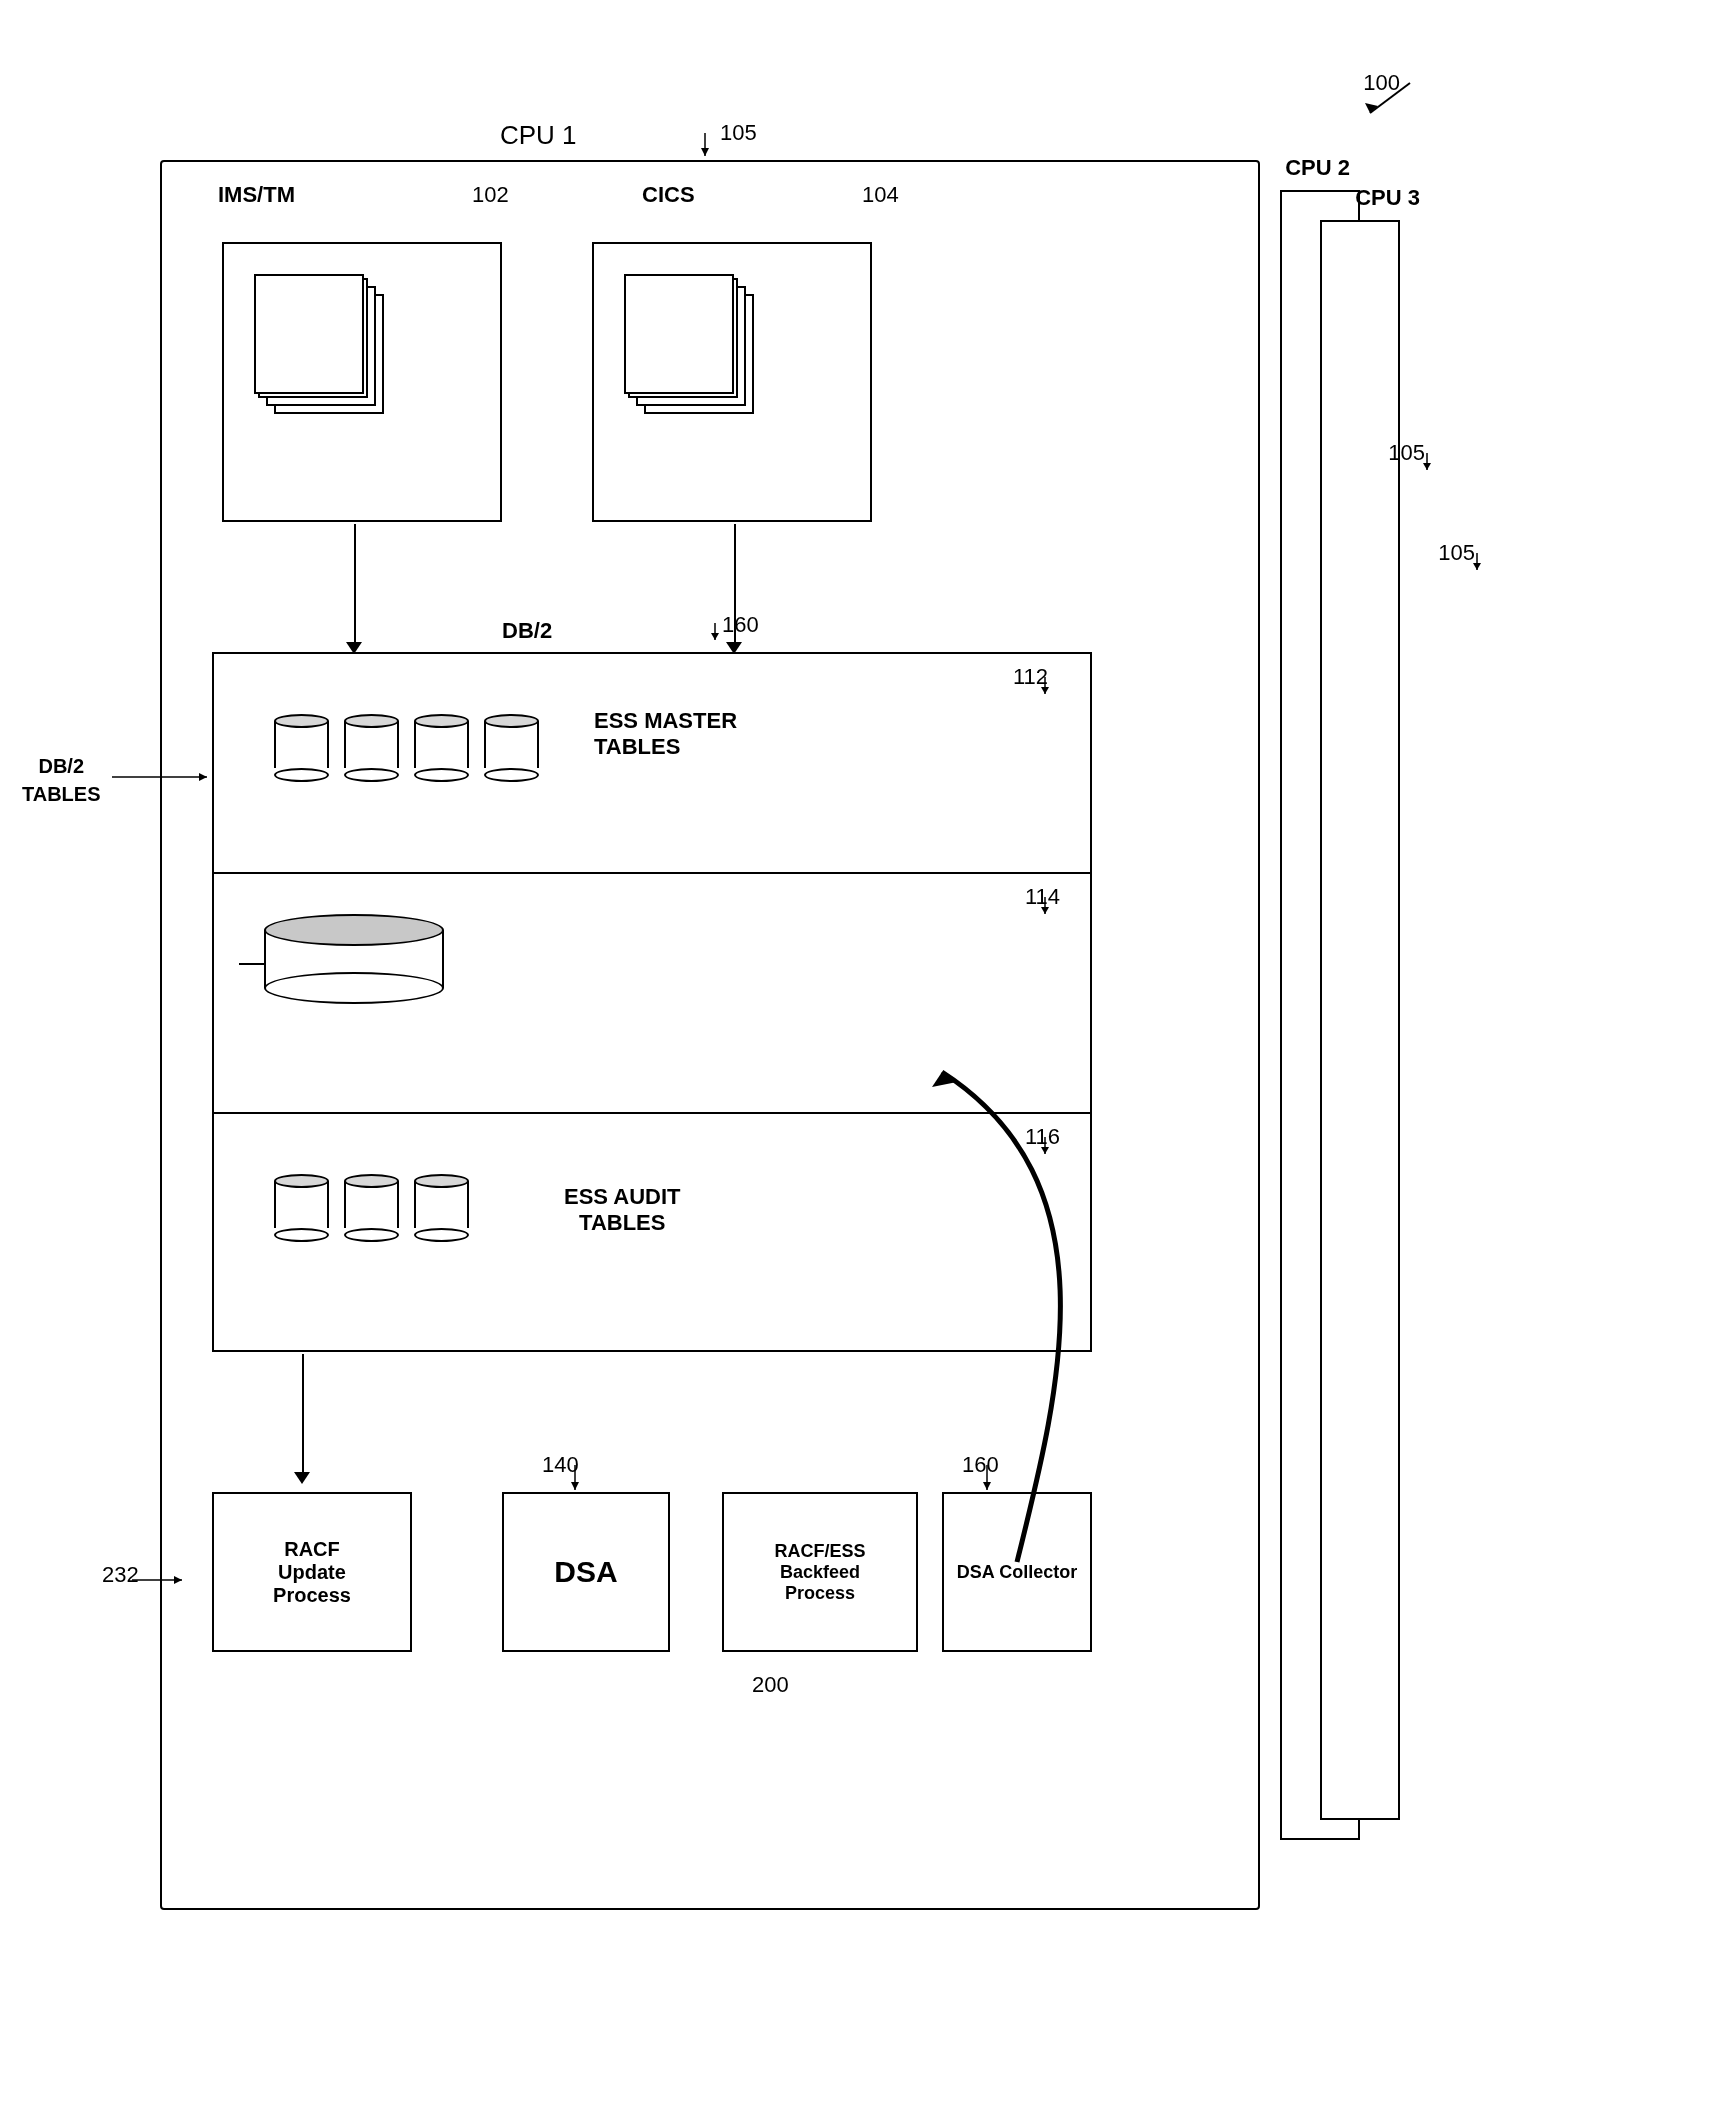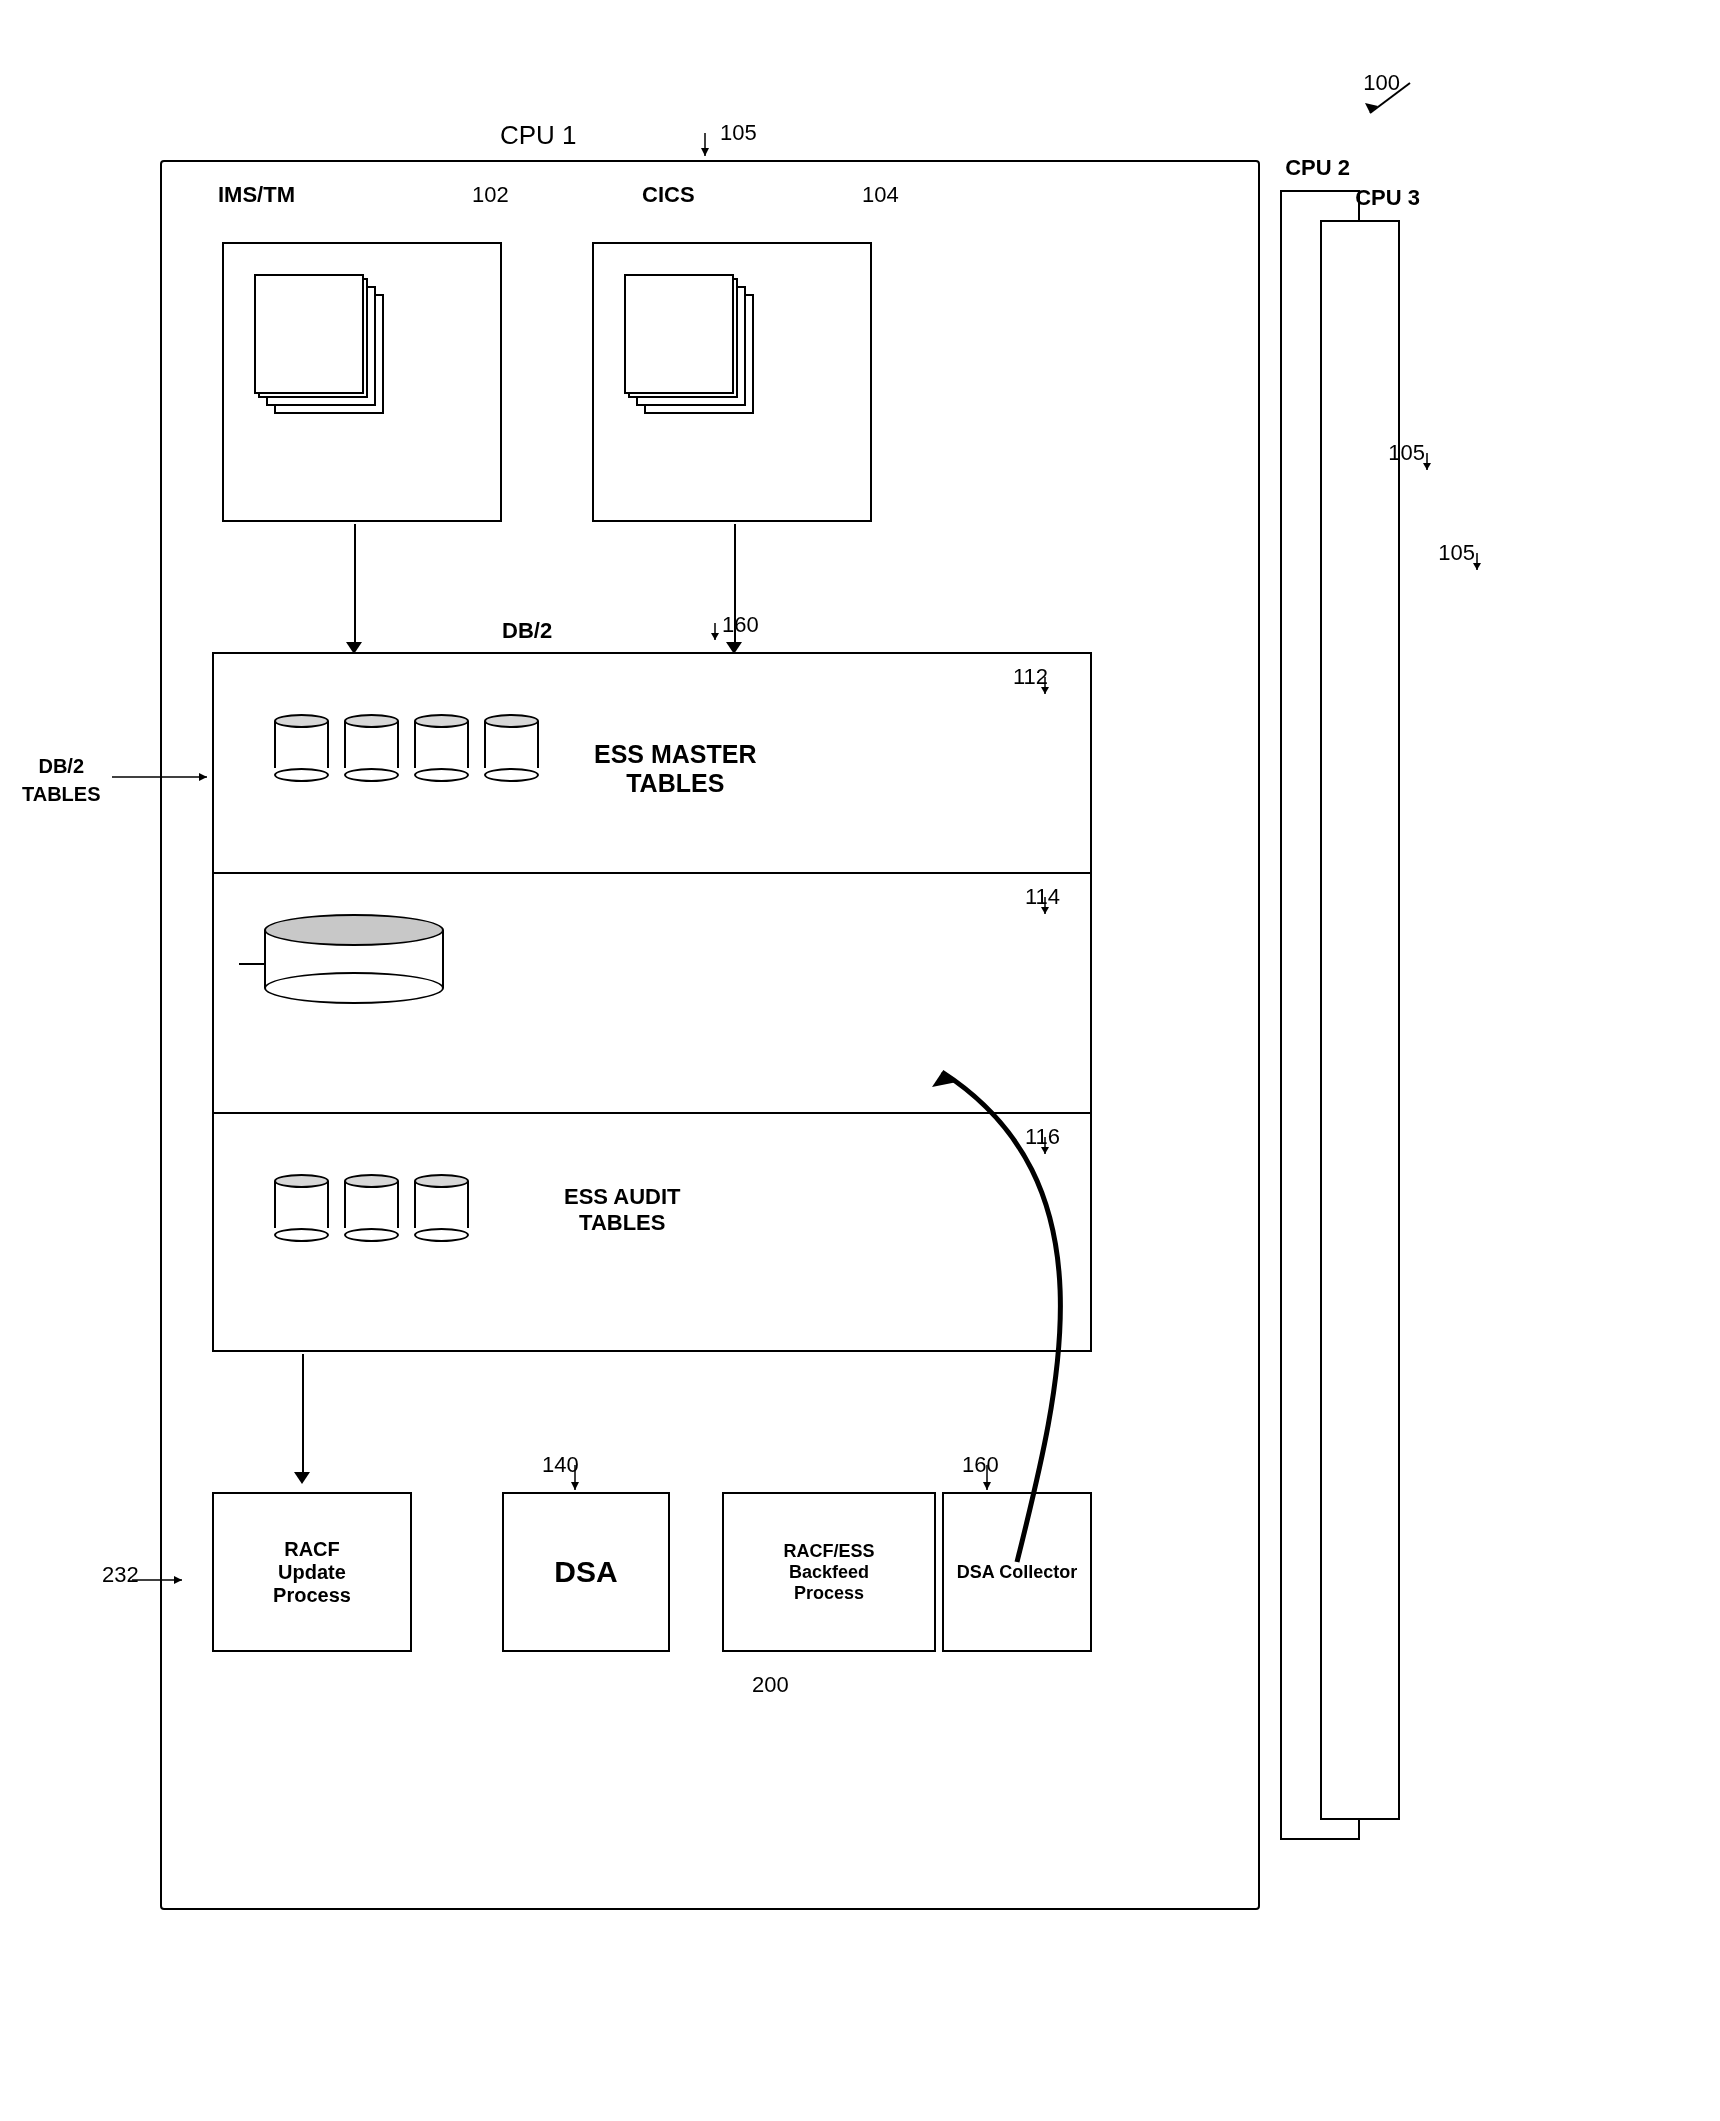--- a/index.html
+++ b/index.html
@@ -189,21 +189,21 @@
             <div style="position:absolute; bottom:0; left:0; width:55px; height:14px; border:2px solid #000; border-radius:50%; background:#fff; z-index:2;"></div>
           </div>
 
           <div style="position:relative; width:55px; height:68px;">
             <div style="position:absolute; top:0; left:0; width:55px; height:14px; border:2px solid #000; border-radius:50%; background:#d8d8d8; z-index:2;"></div>
             <div style="position:absolute; top:7px; left:0; width:55px; height:47px; background:#fff; border-left:2px solid #000; border-right:2px solid #000; z-index:1;"></div>
             <div style="position:absolute; bottom:0; left:0; width:55px; height:14px; border:2px solid #000; border-radius:50%; background:#fff; z-index:2;"></div>
           </div>
         </div>
 
-        <div style="position:absolute; top:86px; left:380px; font-size:25px; font-weight:bold; text-align:center;">
+        <div style="position:absolute; top:54px; left:380px; font-size:22px; font-weight:bold; text-align:left;">
           <span style="white-space:pre-line;">ESS MASTER
 TABLES</span>
         </div>
 
         <span class="ref-label" style="position:absolute; top:10px; right:42px;">112</span>
         <svg style="position:absolute; top:18px; right:20px; width:30px; height:25px;">
           <line x1="5" y1="5" x2="5" y2="22" stroke="#000" stroke-width="1.5"></line>
           <polygon points="5,22 1,15 9,15" fill="#000"></polygon>
         </svg>
       </div>
@@ -295,21 +295,21 @@
     <div class="process-box" style="top:1330px; left:340px; width:168px; height:160px; font-size:30px; font-weight:bold;">
       <span>DSA</span>
     </div>
 
     <span class="ref-label" style="top:1290px; left:380px;">140</span>
     <svg style="position:absolute; top:1298px; left:408px; width:30px; height:35px; overflow:visible;">
       <line x1="5" y1="5" x2="5" y2="30" stroke="#000" stroke-width="1.5"></line>
       <polygon points="5,30 1,22 9,22" fill="#000"></polygon>
     </svg>
 
-    <div class="process-box" style="top:1330px; left:560px; width:214px; height:160px; font-size:18px;">
+    <div class="process-box" style="top:1330px; left:560px; width:196px; height:160px; font-size:18px;">
       <span style="white-space:pre-line; text-align:center;">RACF/ESS
 Backfeed
 Process</span>
     </div>
 
     <span class="ref-label" style="top:1510px; left:590px;">200</span>
 
     <div class="process-box" style="top:1330px; left:780px; width:150px; height:160px; font-size:18px;">
       <span style="white-space:pre-line; text-align:center;">DSA Collector</span>
     </div>

